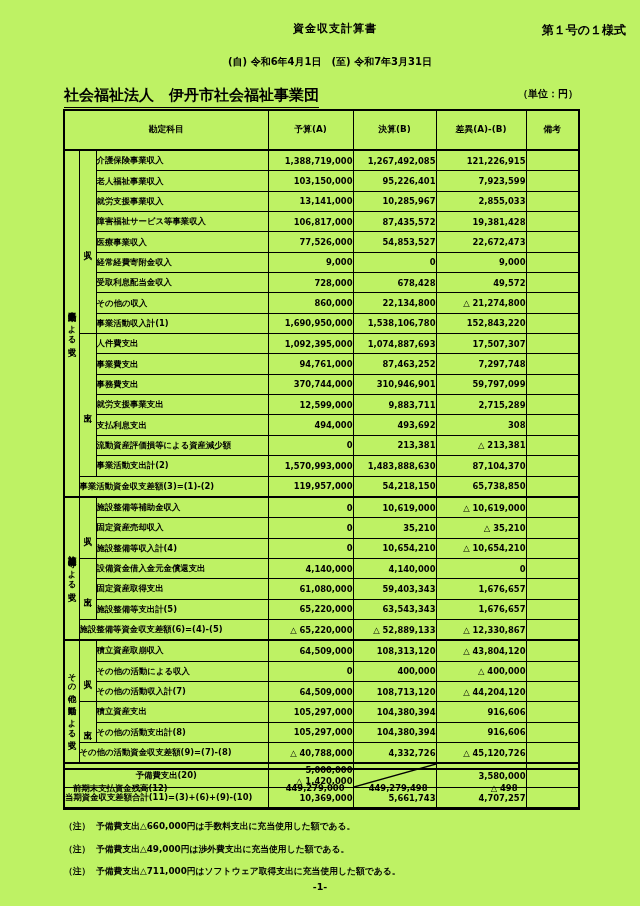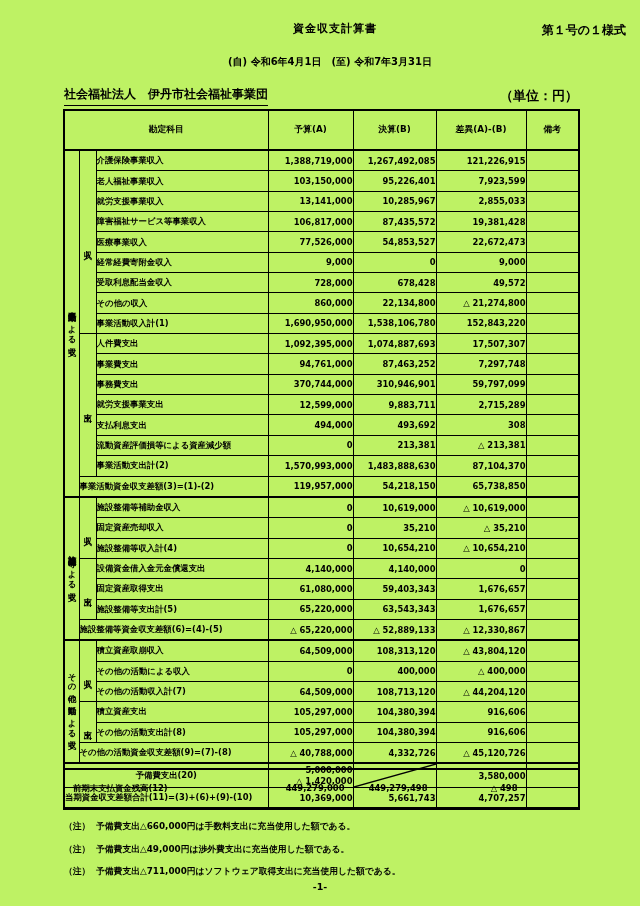--- a/index.html
+++ b/index.html
@@ -1,22 +1,22 @@
 <!DOCTYPE html>
 <html><head>
 <meta charset="utf-8">
 <style>
   html,body{margin:0;padding:0;background:#e8e8e8;}
   .page{position:relative;width:640px;height:906px;background:#bef264;
         font-family:"DejaVu Sans",sans-serif;color:#000;font-weight:bold;overflow:hidden;}
   .doc-title{position:absolute;top:21px;left:0;width:670px;text-align:center;font-size:11px;letter-spacing:1px;}
   .form-number{position:absolute;top:22px;right:14px;font-size:12px;}
   .period{position:absolute;top:55px;left:0;width:660px;text-align:center;font-size:10px;}
-  .org{position:absolute;top:86px;left:64px;font-size:12px;border-bottom:1.5px solid #000;padding-bottom:2px;text-align:center;}
-  .unit{position:absolute;top:87px;right:62px;font-size:13px;}
+  .org{position:absolute;top:86px;left:64px;font-size:15px;border-bottom:1.5px solid #000;padding-bottom:2px;text-align:center;}
+  .unit{position:absolute;top:87px;right:62px;font-size:10px;}
 
   table{border-collapse:collapse;table-layout:fixed;position:absolute;left:63px;width:515px;
         border:2px solid #000;}
   .main{top:109px;}
   .balance{top:768px;}
   th,td{border:1px solid #000;overflow:hidden;white-space:nowrap;font-weight:bold;}
   thead th{height:14px;font-size:8.8px;text-align:center;border-bottom:2px solid #000;padding:12px;}
   .main tbody td{height:19.35px;font-size:8.4px;padding:0;}
   .balance tbody td{height:20.5px;font-size:8.4px;padding:8px;}
   td.name{text-align:left;padding:0 2px;}

